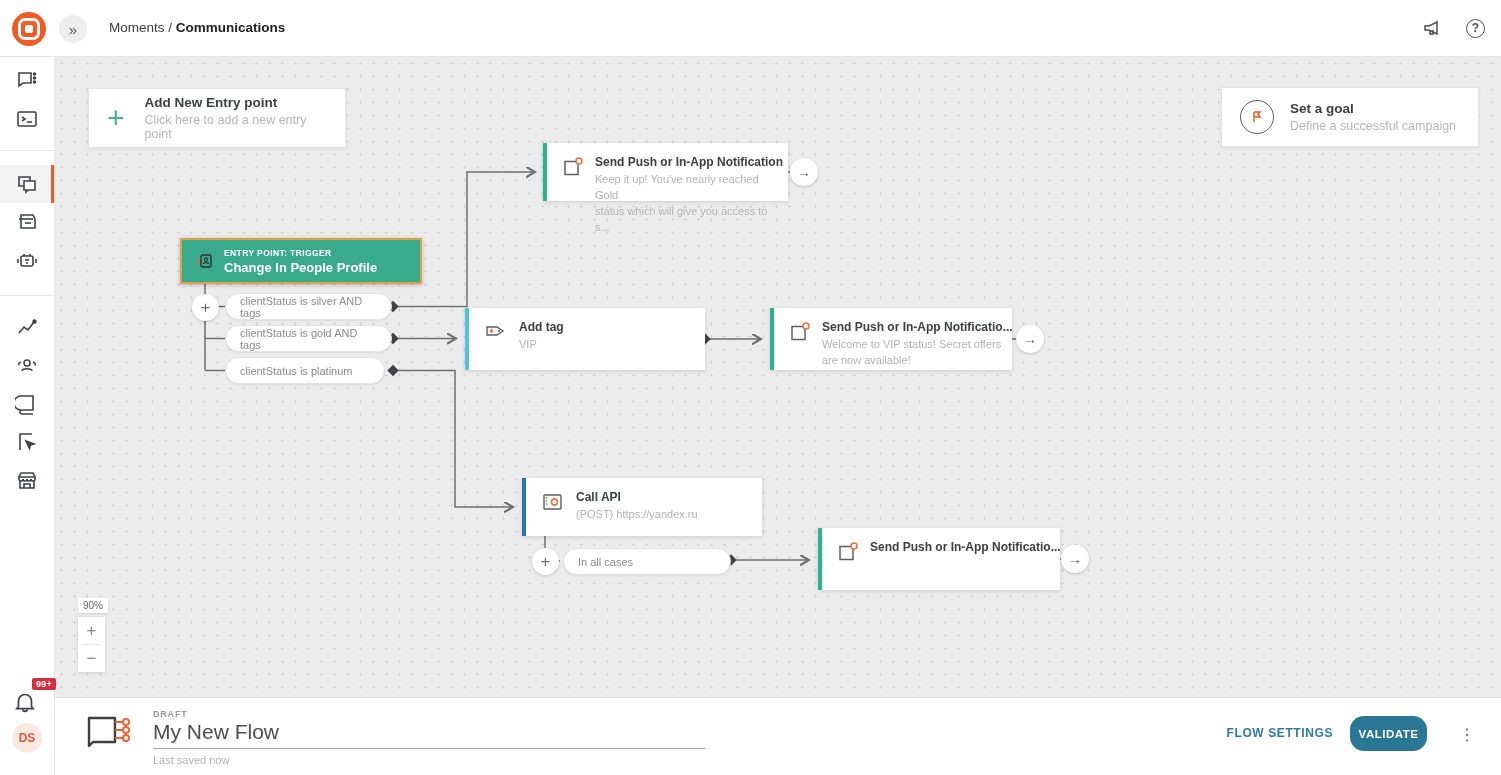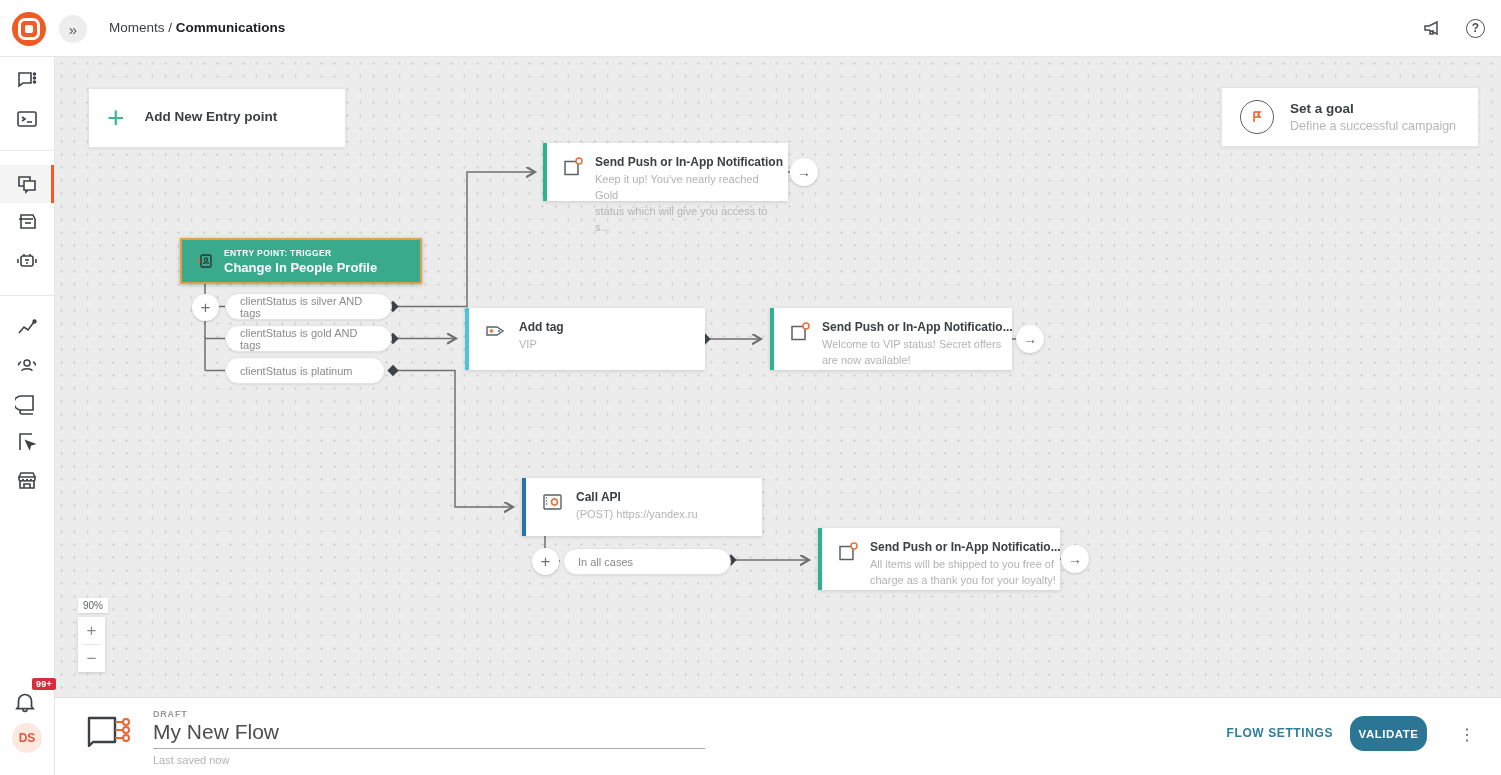--- a/index.html
+++ b/index.html
@@ -237,20 +237,21 @@
         <rect x="334" y="309.5" width="8" height="8" transform="rotate(45 338 313.5)"></rect>
         <rect x="646" y="278" width="8" height="8" transform="rotate(45 650 282)"></rect>
         <rect x="672" y="499" width="8" height="8" transform="rotate(45 676 503)"></rect>
       </g>
     </svg>
 
     <div class="card" style="left:33px; top:31px; width:258px; height:60px;">
       <span class="plus-glyph">+</span>
       <div>
         <div class="c-title">Add New Entry point</div>
+        <div class="c-sub">Click here to add a new entry point</div>
       </div>
     </div>
 
     <div class="card" style="left:1166px; top:30px; width:258px; height:60px;">
       <span class="goal-circle">
         <svg width="16" height="16" viewBox="0 0 16 16" fill="none" stroke="#f15a22" stroke-width="1.5">
           <path d="M5 13 V3"></path>
             <path d="M5 3 h6 l-2 2.5 2 2.5 h-6"></path>
         </svg>
       </span>
@@ -352,24 +353,20 @@
 
     <div class="node" style="left:763px; top:471px; width:242px; height:62px; border-left-color:#2cb191;">
       <span class="n-icon">
         <svg width="20" height="20" viewBox="0 0 20 20" fill="none">
           <rect x="2" y="4.5" width="13" height="13" stroke="#5b6065" stroke-width="1.5"></rect>
           <circle cx="16" cy="4" r="3" fill="#fff" stroke="#e8703a" stroke-width="1.5"></circle>
         </svg>
       </span>
       <div>
         <div class="n-title">Send Push or In-App Notificatio...</div>
-        <div class="n-sub">
-          <span style="display:block">All items will be shipped to you free of</span>
-          <span style="display:block">charge as a thank you for your loyalty!</span>
-        </div>
       </div>
     </div>
     <div class="arrow-circle" style="left:1006px; top:488px;">→</div>
 
     <div class="zoom-label">90%</div>
     <div class="zoom-ctl">
       <div class="zoom-btn">+</div>
       <div class="zoom-sep"></div>
       <div class="zoom-btn">−</div>
     </div>

